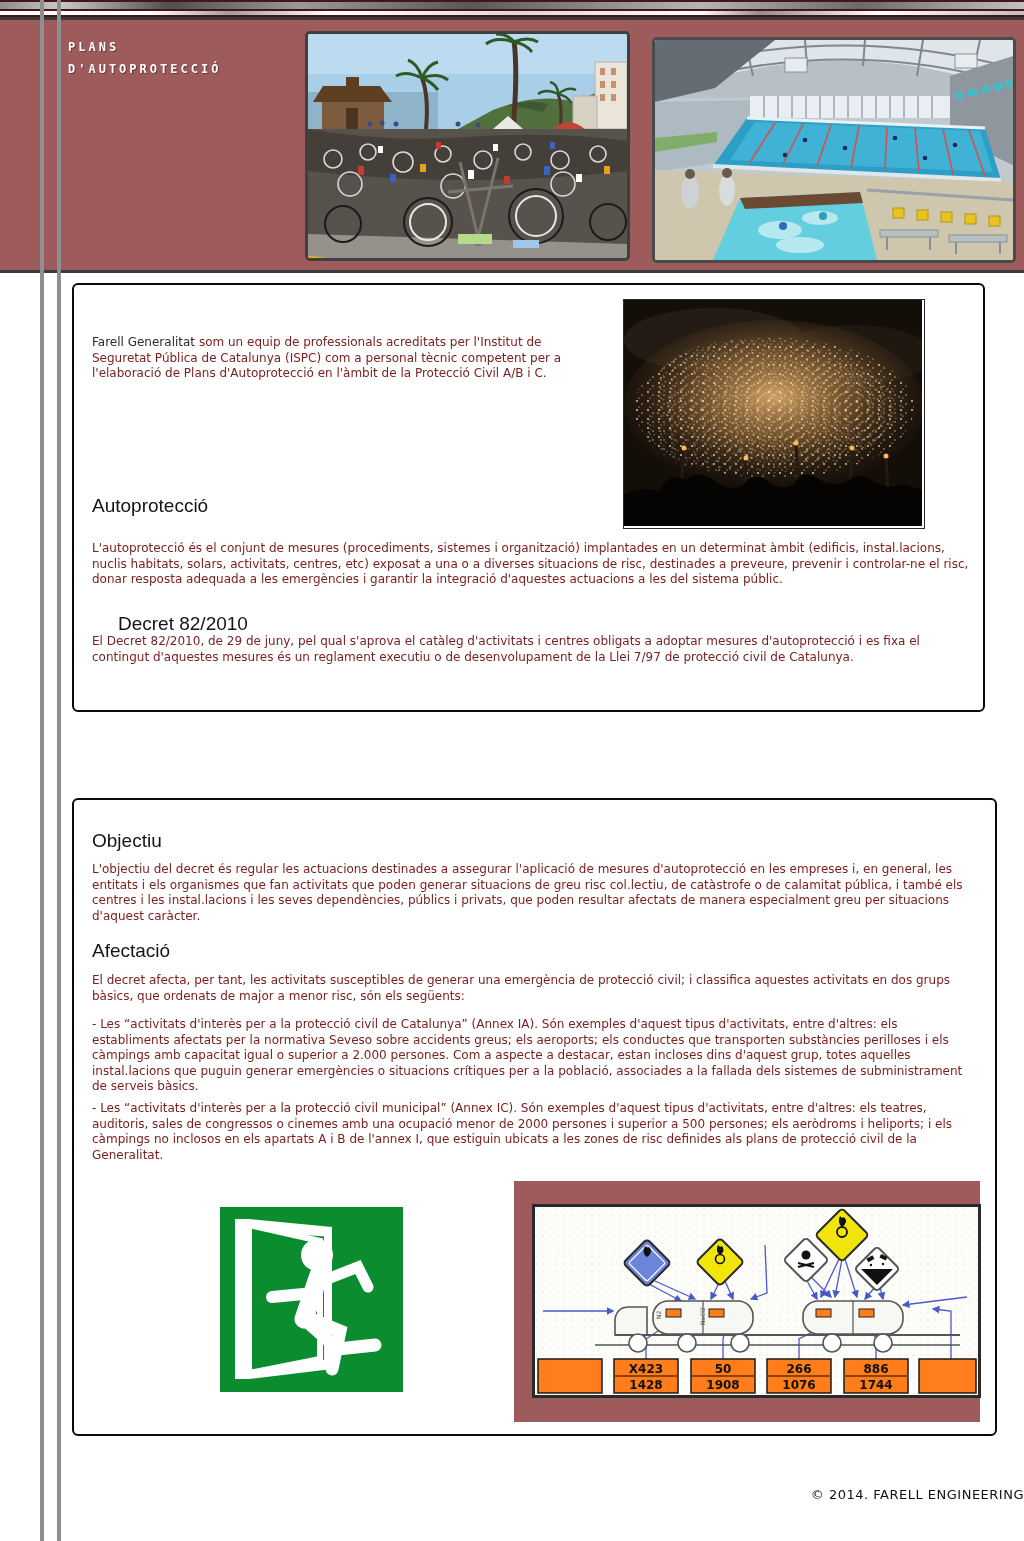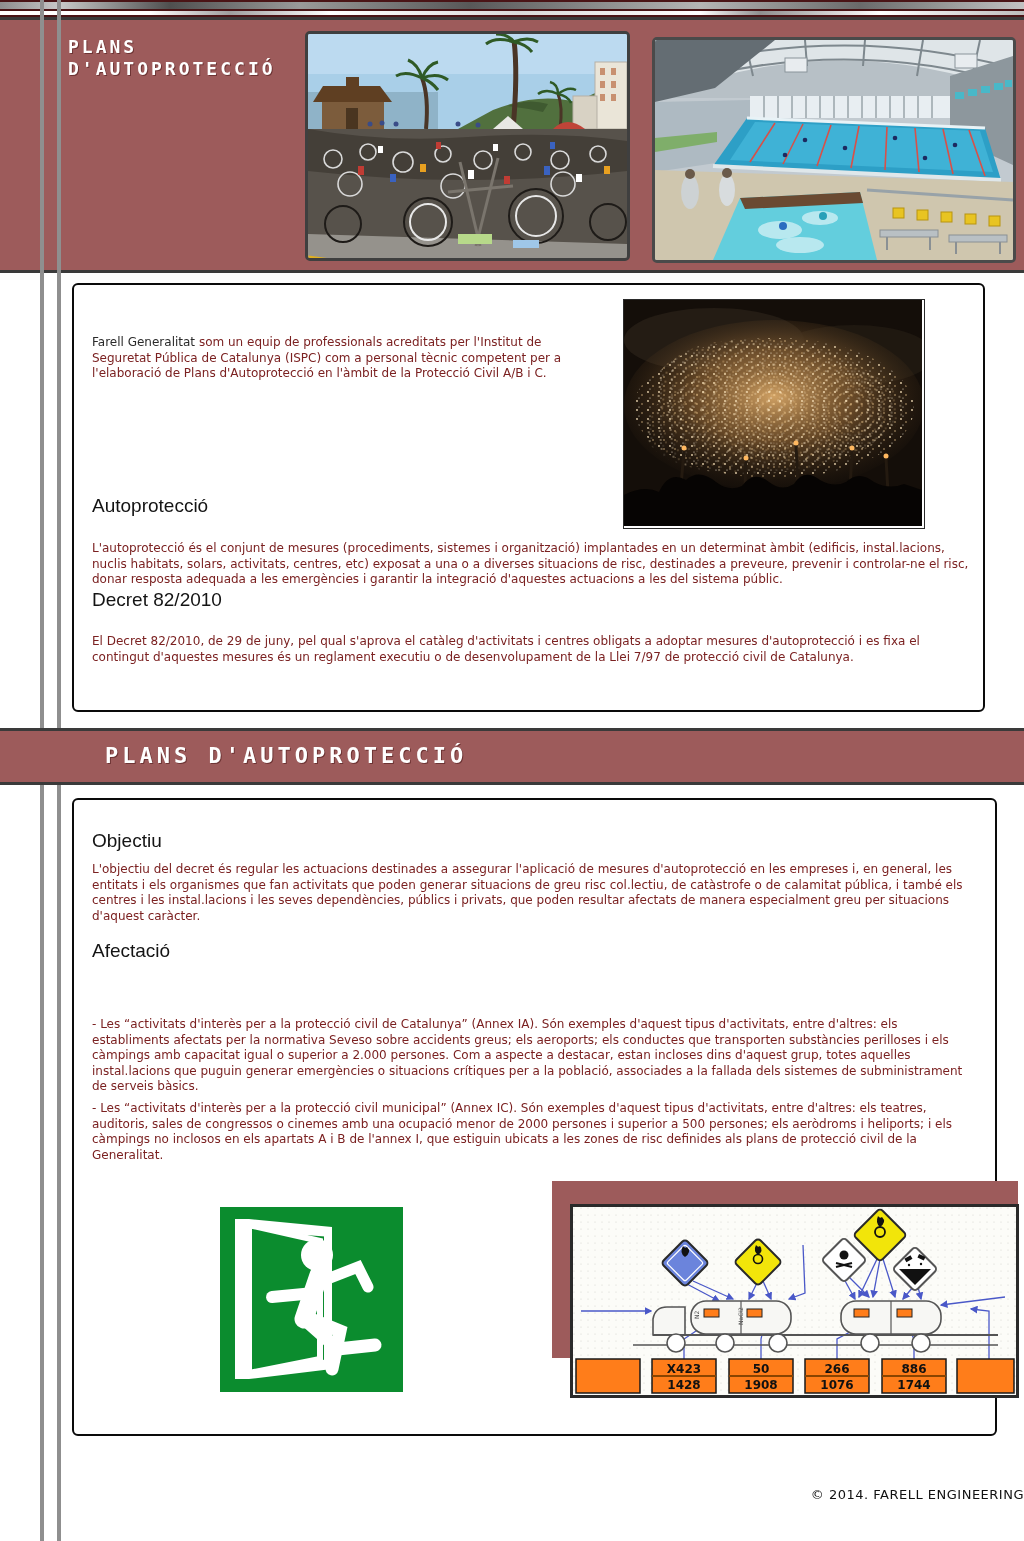--- a/index.html
+++ b/index.html
@@ -18,21 +18,21 @@
   .s6{top:17px;height:3px;background:#3a3a3a;}
 
   
   .vline{position:absolute;top:0;height:1541px;width:4px;background:#8f8f8f;z-index:2;}
   .vline.a{left:40px;} .vline.b{left:57px;}
 
   
   .header-band{position:absolute;left:0;top:20px;width:1024px;height:250px;background:#9d5b5b;
                border-bottom:3px solid #3a3a3a;z-index:1;}
   .logo{position:absolute;left:68px;top:36px;z-index:3;color:#ffffff;
-        font-family:"DejaVu Sans Mono", monospace;font-weight:bold;font-size:18px;
+        font-family:"DejaVu Sans Mono", monospace;font-weight:bold;font-size:12px;
         letter-spacing:3px;line-height:22px;text-shadow:1px 1px 0 #6d3434;}
 
   .photo{position:absolute;z-index:3;border:3px solid #3f3f3f;border-radius:5px;overflow:hidden;background:#888;}
   .photo1{left:305px;top:31px;width:319px;height:224px;}
   .photo2{left:652px;top:37px;width:358px;height:220px;border-color:#4a4a4a;}
 
   
   .cbox{position:absolute;left:72px;width:909px;background:#ffffff;border:2px solid #0a0a0a;
         border-radius:6px;z-index:3;}
   .box1{top:283px;height:425px;}
@@ -48,21 +48,21 @@
 
   
   .band2{position:absolute;left:0;top:728px;width:1024px;height:51px;background:#9d5b5b;
          border-top:3px solid #3a3a3a;border-bottom:3px solid #3a3a3a;z-index:4;}
   .band2-title{position:absolute;left:105px;top:12px;color:#ffffff;
          font-family:"DejaVu Sans Mono", monospace;font-weight:bold;font-size:22px;
          letter-spacing:4px;text-shadow:1px 1px 0 #6d3434;}
 
   
   .exit-sign{position:absolute;left:146px;top:407px;width:183px;height:185px;}
-  .hazard{position:absolute;left:440px;top:381px;width:466px;height:177px;background:#9d5b5b;margin-left:38px;}
+  .hazard{position:absolute;left:440px;top:381px;width:466px;height:241px;background:#9d5b5b;}
   .hazard-inner{position:absolute;left:18px;top:23px;width:443px;height:188px;background:#fbfbf9;
                 border:3px solid #2a2a2a;}
 
   .footer{position:absolute;left:0;top:1487px;width:1024px;text-align:right;
           font-size:13px;color:#111111;letter-spacing:0.5px;}
 </style>
 </head>
 <body>
 
 <div class="page">
@@ -321,32 +321,30 @@
             <circle cx="172" cy="143" r="2.5"></circle>
             <circle cx="228" cy="148" r="2.5"></circle>
             <circle cx="262" cy="156" r="2.5"></circle>
           </g>
         <path d="M0,226 L0,195 Q20,185 35,192 Q45,170 62,180 Q75,168 92,182 Q105,192 118,186 Q130,170 145,182 Q158,192 170,184 Q180,168 196,180 Q210,188 222,182 Q235,170 250,182 Q265,190 280,184 L298,190 L298,226 Z" fill="#060403"></path>
       </svg>
     </div>
 
     <div class="heading" style="top:210px;">Autoprotecció</div>
     <div class="body-text" style="top:256px;">L'autoprotecció és el conjunt de mesures (procediments, sistemes i organització) implantades en un determinat àmbit (edificis, instal.lacions, nuclis habitats, solars, activitats, centres, etc) exposat a una o a diverses situacions de risc, destinades a preveure, prevenir i controlar-ne el risc, donar resposta adequada a les emergències i garantir la integració d'aquestes actuacions a les del sistema públic.</div>
-    <div class="heading" style="top:304px;">Decret 82/2010</div>
+    <div class="heading" style="top:328px;margin-left:26px;">Decret 82/2010</div>
     <div class="body-text" style="top:349px;">El Decret 82/2010, de 29 de juny, pel qual s'aprova el catàleg d'activitats i centres obligats a adoptar mesures d'autoprotecció i es fixa el contingut d'aquestes mesures és un reglament executiu o de desenvolupament de la Llei 7/97 de protecció civil de Catalunya.</div>
   </div>
 
-  <div class="band2">
-    <div class="band2-title">PLANS D'AUTOPROTECCIÓ</div>
-  </div>
 
   <div class="cbox box2">
     <div class="heading" style="top:30px;">Objectiu</div>
     <div class="body-text" style="top:62px;">L'objectiu del decret és regular les actuacions destinades a assegurar l'aplicació de mesures d'autoprotecció en les empreses i, en general, les entitats i els organismes que fan activitats que poden generar situacions de greu risc col.lectiu, de catàstrofe o de calamitat pública, i també els centres i les instal.lacions i les seves dependències, públics i privats, que poden resultar afectats de manera especialment greu per situacions d'aquest caràcter.</div>
     <div class="heading" style="top:140px;text-align:right;">Afectació</div>
+    <div class="body-text" style="top:173px;">El decret afecta, per tant, les activitats susceptibles de generar una emergència de protecció civil; i classifica aquestes activitats en dos grups bàsics, que ordenats de major a menor risc, són els següents:</div>
     <div class="body-text" style="top:217px;">- Les “activitats d'interès per a la protecció civil de Catalunya” (Annex IA). Són exemples d'aquest tipus d'activitats, entre d'altres: els establiments afectats per la normativa Seveso sobre accidents greus; els aeroports; els conductes que transporten substàncies perilloses i els càmpings amb capacitat igual o superior a 2.000 persones. Com a aspecte a destacar, estan incloses dins d'aquest grup, totes aquelles instal.lacions que puguin generar emergències o situacions crítiques per a la població, associades a la fallada dels sistemes de subministrament de serveis bàsics.</div>
     <div class="body-text" style="top:301px;">- Les “activitats d'interès per a la protecció civil municipal” (Annex IC). Són exemples d'aquest tipus d'activitats, entre d'altres: els teatres, auditoris, sales de congressos o cinemes amb una ocupació menor de 2000 persones i superior a 500 persones; els aeròdroms i heliports; i els càmpings no inclosos en els apartats A i B de l'annex I, que estiguin ubicats a les zones de risc definides als plans de protecció civil de la Generalitat.</div>
 
     <div class="exit-sign">
       <svg width="183" height="185" viewBox="0 0 183 185">
         <rect width="183" height="185" fill="#0b8c2e"></rect>
         <rect x="15" y="12" width="14" height="160" fill="#ffffff"></rect>
         <polygon points="29,12 112,20 112,30 29,24" fill="#ffffff"></polygon>
         <polygon points="29,160 112,152 112,162 29,172" fill="#ffffff"></polygon>
         <polygon points="104,20 112,20 112,162 104,162" fill="#ffffff"></polygon>

